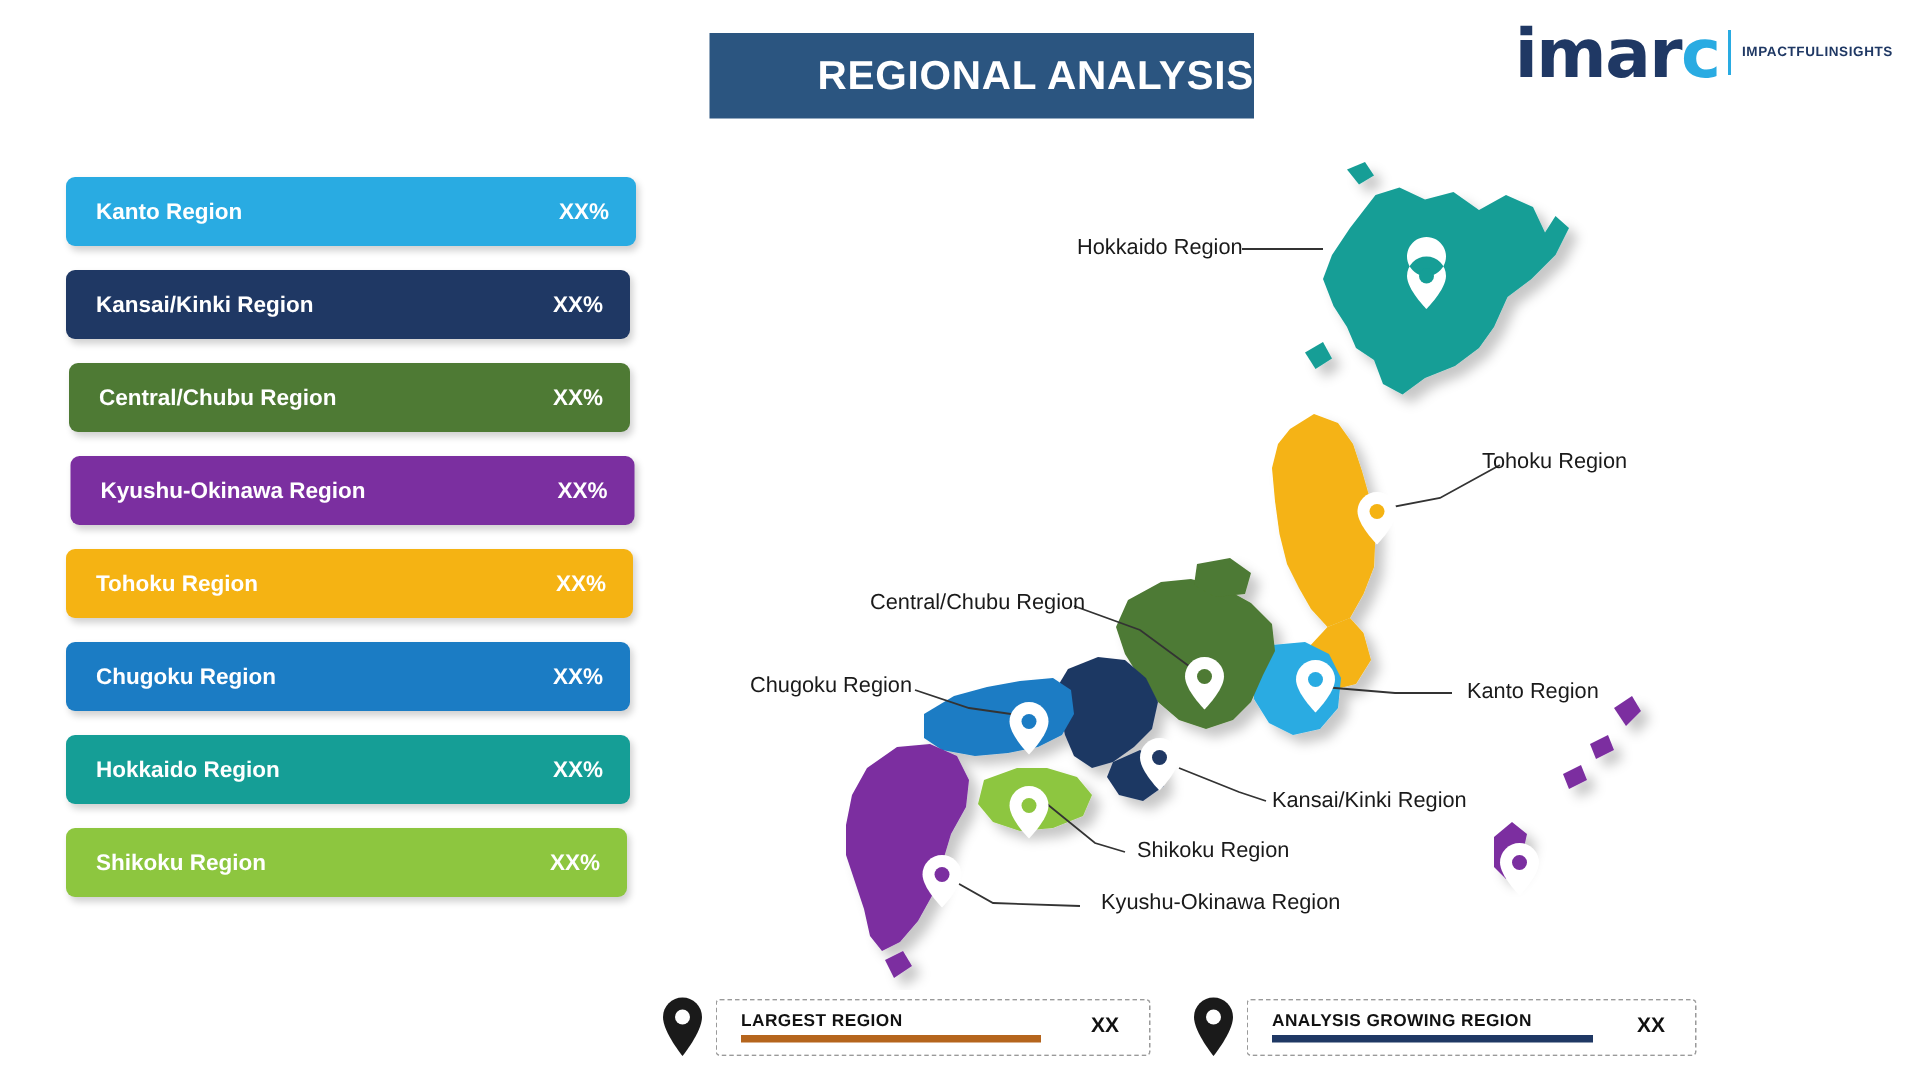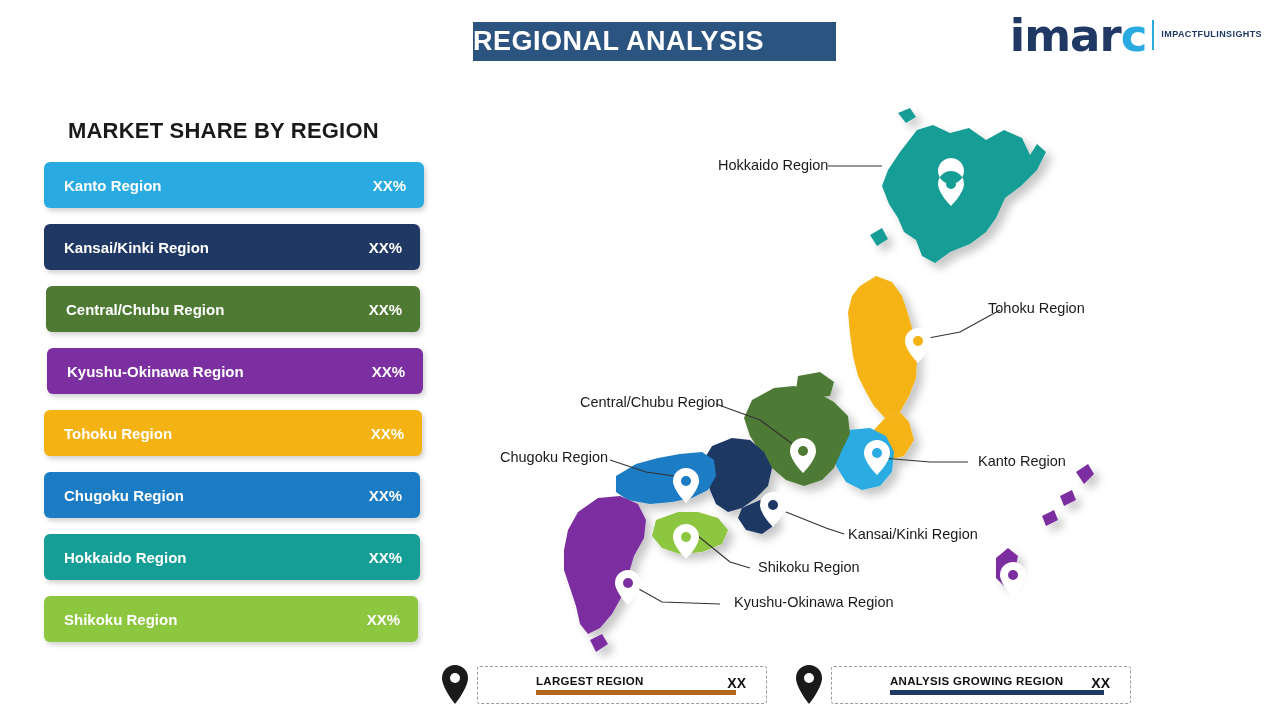--- a/index.html
+++ b/index.html
@@ -15,25 +15,25 @@
     font-family: "Liberation Sans", sans-serif;
     color: #222;
   }
 
   
   #title-banner {
     position: absolute;
     left: 473px;
     top: 22px;
     width: 363px;
-    height: 39px;
+    height: 57px;
     background: #2b5580;
     display: flex;
     align-items: center;
-    justify-content: flex-start;
+    justify-content: flex-end;
   }
   #title-banner .title-text {
     color: #ffffff;
     font-size: 27px;
     font-weight: bold;
     letter-spacing: 0.5px;
   }
 
   
   #logo {
@@ -133,21 +133,20 @@
   .bottom-box {
     position: absolute;
     top: 666px;
     height: 38px;
     border: 1px dashed #9a9a9a;
     border-radius: 3px;
     background: #ffffff;
     display: flex;
     align-items: center;
     box-sizing: border-box;
-    padding-left: 42px;
   }
   #largest-box { left: 477px; width: 290px; }
   #fastest-box { left: 831px; width: 300px; }
   .bottom-pin {
     position: absolute;
     top: 664px;
     width: 30px;
     height: 42px;
   }
   #largest-pin { left: 440px; }
@@ -197,21 +196,20 @@
 <div id="logo">
   <span class="logo-mark">imar<span class="logo-dot">c</span></span>
   <span class="logo-divider"></span>
   <span class="logo-tag">
     <span>IMPACTFUL</span>
     <span>INSIGHTS</span>
   </span>
 </div>
 
 <div id="legend-panel">
-  <div id="legend-heading">MARKET SHARE BY REGION</div>
 
   <div class="legend-row" style="background:#29abe2; width:380px;">
     <span class="legend-label">Kanto  Region</span>
     <span class="legend-value">XX%</span>
   </div>
 
   <div class="legend-row" style="background:#1f3864; width:376px;">
     <span class="legend-label">Kansai/Kinki  Region</span>
     <span class="legend-value">XX%</span>
   </div>

